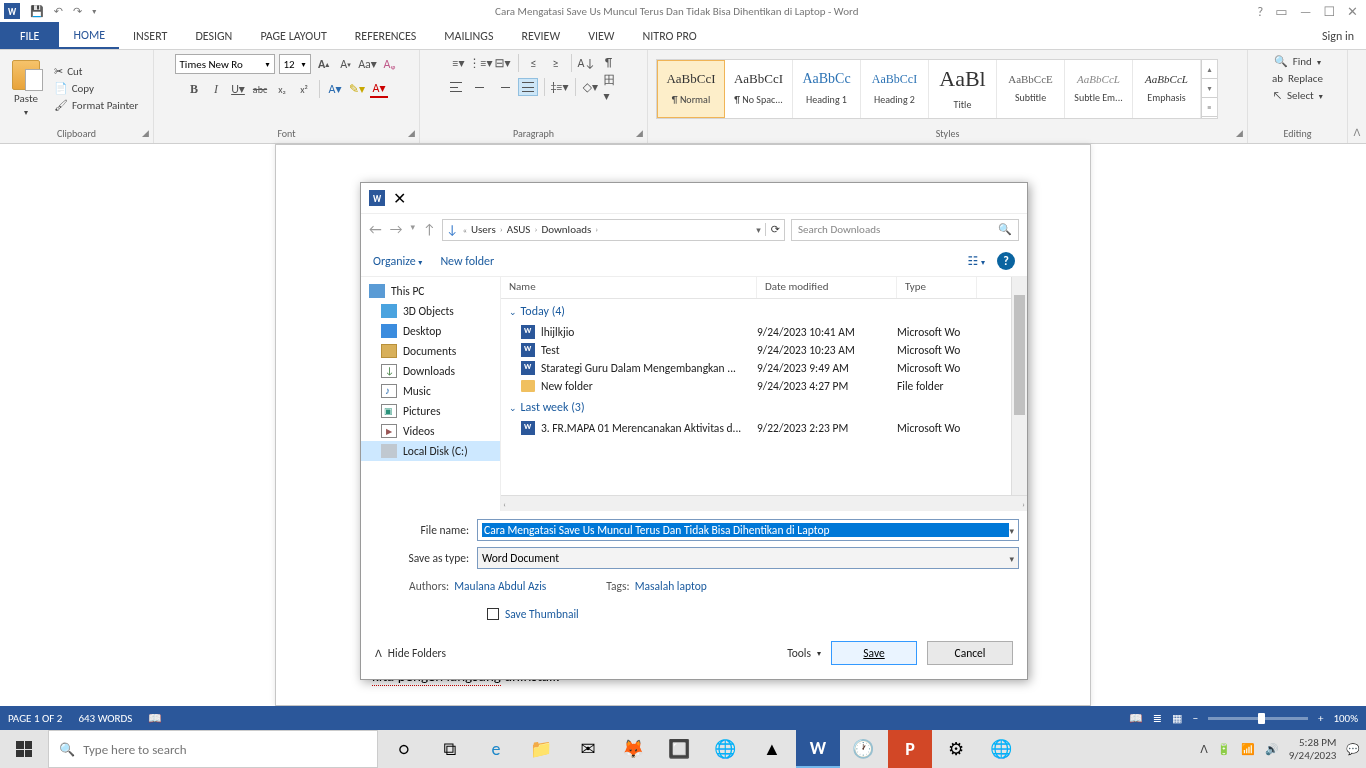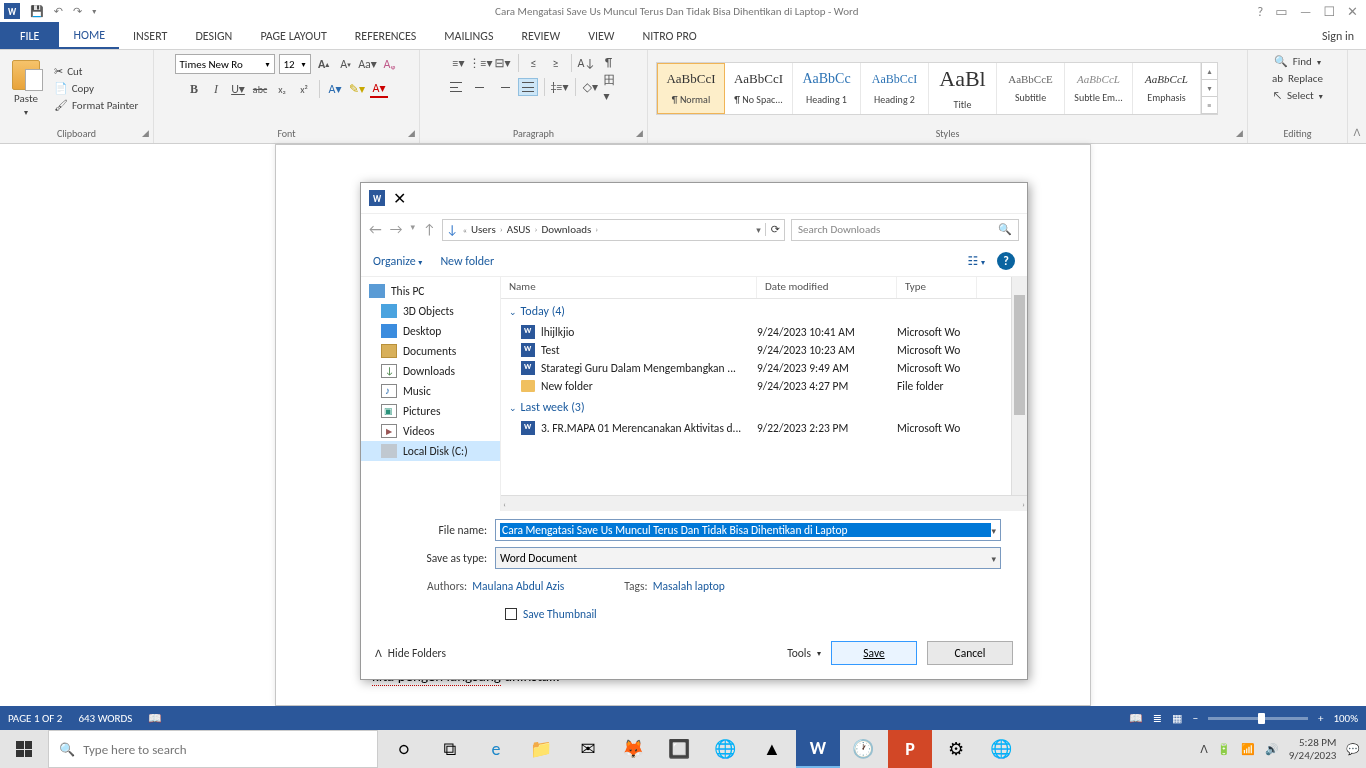--- a/index.html
+++ b/index.html
@@ -44,21 +44,21 @@
 
 .para-body { flex-direction: column; gap: 6px; }
 .para-row { display: flex; gap: 4px; }
 .jbtn { width: 20px; height: 18px; border: 1px solid transparent; display: flex; align-items: center; justify-content: center; }
 .jbtn.active { background: #cde6f7; border: 1px solid #92c0e0; }
 .jicon { width: 12px; height: 10px; display: flex; flex-direction: column; justify-content: space-between; }
 .jicon span { height: 1px; background: #555; display: block; }
 
 .styles-body { gap: 0; }
 .style-gallery { display: flex; border: 1px solid #d5d5d5; background: #fff; }
-.style-item { width: 68px; height: 51px; border-right: 1px solid #e8e8e8; display: flex; flex-direction: column; align-items: center; justify-content: center; gap: 6px; cursor: pointer; }
+.style-item { width: 68px; height: 58px; border-right: 1px solid #e8e8e8; display: flex; flex-direction: column; align-items: center; justify-content: center; gap: 6px; cursor: pointer; }
 .style-item.sel { border: 1px solid #f0b456; background: #fdeec9; }
 .style-item .preview { font-family: "Times New Roman", serif; color: #333; }
 .style-item .sname { font-size: 10px; color: #444; }
 .style-expand { width: 16px; display: flex; flex-direction: column; border-left: 1px solid #d0d0d0; }
 .style-expand div { flex: 1; display: flex; align-items: center; justify-content: center; font-size: 8px; color: #777; border-bottom: 1px solid #d0d0d0; }
 
 .editing-body { flex-direction: column; align-items: flex-start; gap: 2px; padding: 4px 10px; font-size: 11px; color: #444; }
 .editing-body div { display: flex; align-items: center; gap: 5px; padding: 1px 2px; }
 
 
@@ -133,21 +133,21 @@
 .list-row .c-name { flex: 0 0 256px; padding-left: 20px; display: flex; align-items: center; gap: 6px; white-space: nowrap; overflow: hidden; text-overflow: ellipsis; }
 .list-row .c-date { flex: 0 0 140px; }
 .list-row .c-type { flex: 0 0 80px; white-space: nowrap; overflow: hidden; }
 .f-word { width: 14px; height: 14px; background: #2b579a; position: relative; flex-shrink: 0; }
 .f-word::before { content: "W"; position: absolute; color: #fff; font-size: 8px; font-weight: bold; left: 3px; top: 0; }
 .f-folder { width: 14px; height: 12px; background: #f0c060; border-radius: 1px; flex-shrink: 0; }
 .vscroll { position: absolute; right: 0; top: 0; bottom: 0; width: 16px; background: #f0f0f0; border-left: 1px solid #ddd; }
 .vscroll .thumb { position: absolute; left: 2px; right: 2px; top: 18px; height: 120px; background: #c0c0c0; }
 .hscroll { height: 16px; background: #f0f0f0; border-top: 1px solid #ddd; display: flex; align-items: center; justify-content: space-between; padding: 0 2px; font-size: 9px; color: #888; }
 
-.dlg-fields { padding: 8px 26px 0; }
+.dlg-fields { padding: 8px 8px 0; }
 .dlg-field { display: flex; align-items: center; margin-bottom: 6px; gap: 8px; }
 .dlg-field label { width: 100px; text-align: right; font-size: 11.5px; color: #333; }
 .dlg-combo { flex: 1; height: 22px; border: 1px solid #7a9ac0; background: #fff; display: flex; align-items: center; padding: 0 4px; font-size: 11.5px; position: relative; }
 .dlg-combo .cv { flex: 1; }
 .dlg-combo .cv.sel { background: #0078d7; color: #fff; padding: 0 2px; }
 .dlg-combo .dd { color: #555; font-size: 9px; }
 .dlg-meta { display: flex; gap: 60px; padding: 4px 0 4px 40px; font-size: 11.5px; }
 .dlg-meta .ml { color: #555; }
 .dlg-meta .mv { color: #1a5a9e; }
 .dlg-thumb { padding: 10px 0 10px 118px; display: flex; align-items: center; gap: 6px; font-size: 11.5px; color: #1a5a9e; }

